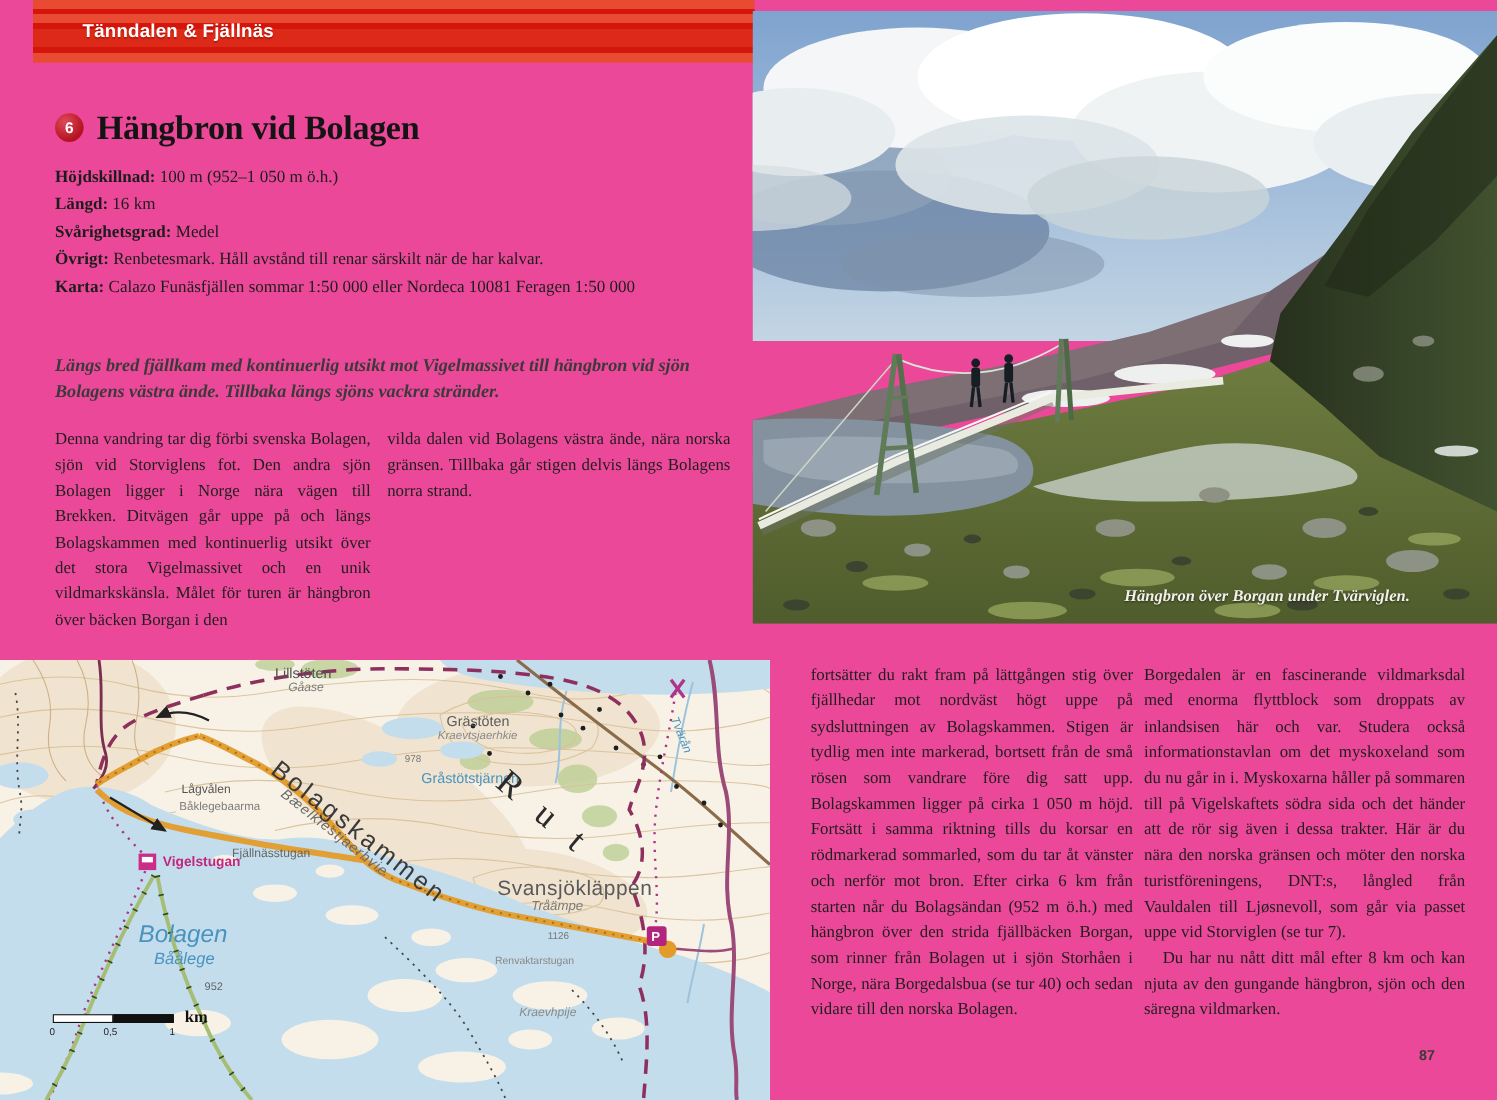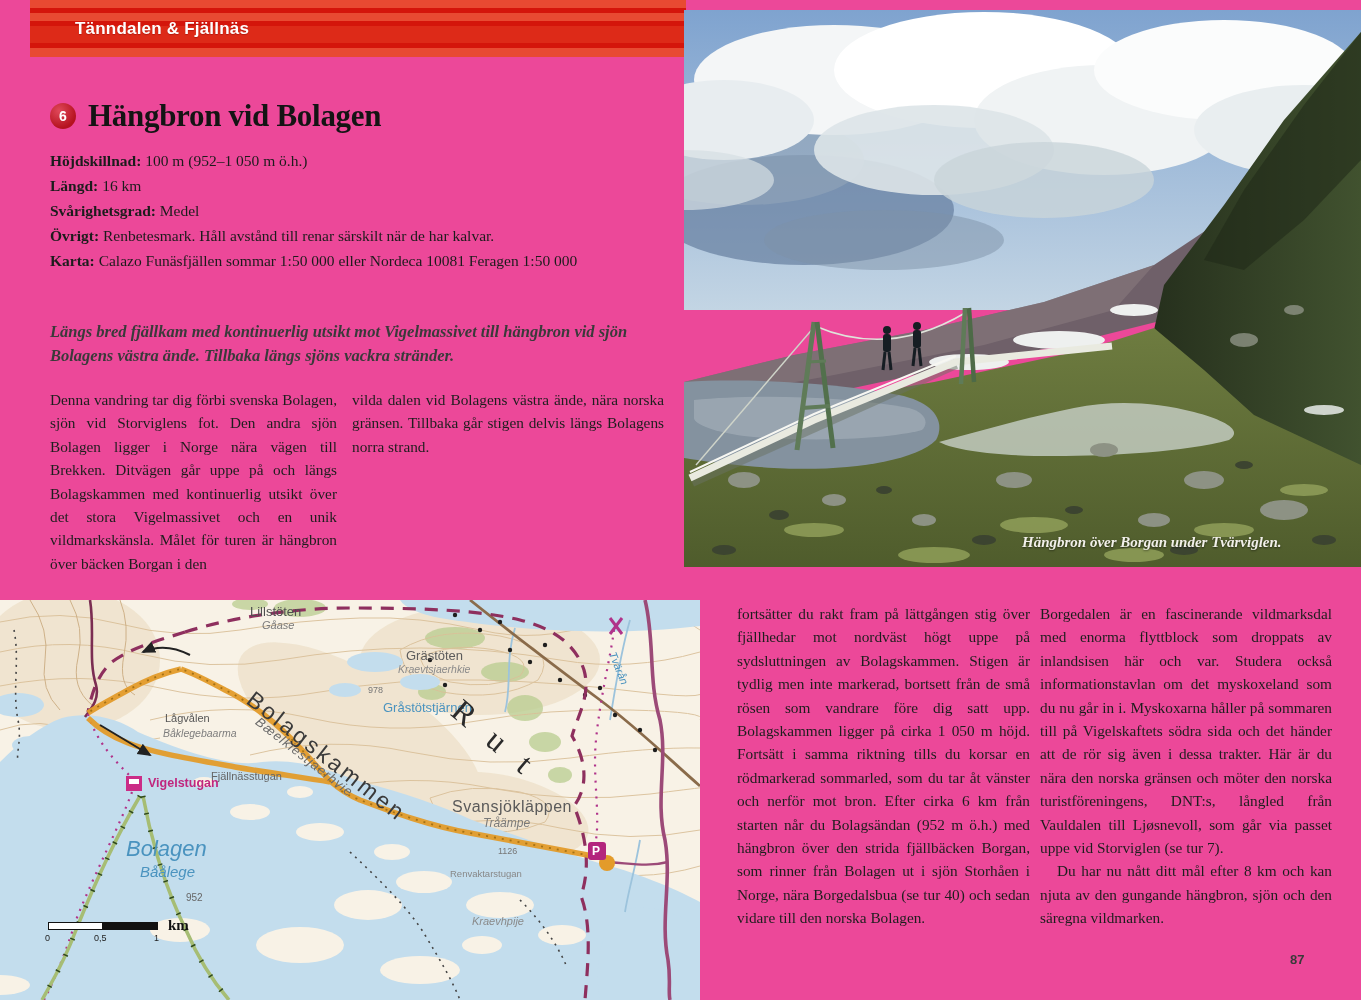--- a/index.html
+++ b/index.html
@@ -374,23 +374,23 @@
 
     <span class="mlabel" style="left:250px;top:4px;font-size:13px;color:#4f4f4f;">Lillstöten</span>
     <span class="mlabel" style="left:262px;top:19px;font-size:11px;font-style:italic;color:#7a7a7a;">Gåase</span>
     <span class="mlabel" style="left:406px;top:48px;font-size:13px;color:#5c5c5c;">Grästöten</span>
     <span class="mlabel" style="left:398px;top:63px;font-size:10.5px;font-style:italic;color:#8a8a8a;">Kraevtsjaerhkie</span>
     <span class="mlabel" style="left:368px;top:85px;font-size:9px;color:#777;">978</span>
     <span class="mlabel lk" style="left:383px;top:100px;font-size:13px;">Gråstötstjärnen</span>
     <span class="mlabel" style="left:258px;top:86px;font-size:23px;letter-spacing:3px;color:#3a3a3a;transform:rotate(38deg);transform-origin:left top;">Bolagskammen</span>
     <span class="mlabel" style="left:262px;top:114px;font-size:13px;font-style:italic;letter-spacing:1px;color:#6a6a6a;transform:rotate(38deg);transform-origin:left top;">Bæelkiestjaerhvie</span>
     <span class="mlabel" style="left:165px;top:112px;font-size:11px;color:#555;">Lågvålen</span>
-    <span class="mlabel" style="left:163px;top:127px;font-size:10.5px;font-style:italic;color:#7d7d7d;">Båklegebaarma</span>
+    <span class="mlabel" style="left:163px;top:127px;font-size:10.5px;color:#7d7d7d;">Båklegebaarma</span>
     <span class="mlabel" style="left:211px;top:170px;font-size:11px;color:#666;">Fjällnässtugan</span>
-    <span class="mlabel" style="left:452px;top:198px;font-size:16px;color:#5a5a5a;letter-spacing:.5px;">Svansjökläppen</span>
+    <span class="mlabel" style="left:452px;top:198px;font-size:19px;color:#5a5a5a;letter-spacing:.5px;">Svansjökläppen</span>
     <span class="mlabel" style="left:483px;top:216px;font-size:12px;font-style:italic;color:#7a7a7a;">Tråämpe</span>
     <span class="mlabel" style="left:498px;top:246px;font-size:9px;color:#777;">1126</span>
     <span class="mlabel" style="left:450px;top:268px;font-size:9.5px;color:#888;">Renvaktarstugan</span>
     <span class="mlabel" style="left:472px;top:315px;font-size:11px;font-style:italic;color:#8a8a8a;">Kraevhpije</span>
     <span class="mlabel mag" style="left:148px;top:176px;font-size:12.5px;">Vigelstugan</span>
     <span class="mlabel lk" style="left:126px;top:236px;font-size:22px;font-style:italic;">Bolagen</span>
     <span class="mlabel lk" style="left:140px;top:263px;font-size:15px;font-style:italic;">Båålege</span>
     <span class="mlabel" style="left:186px;top:292px;font-size:10px;color:#666;">952</span>
     <span class="mlabel lk" style="left:618px;top:50px;font-size:11px;font-style:italic;transform:rotate(68deg);transform-origin:left top;">Tvärån</span>
     <span class="mlabel" style="left:468px;top:92px;font-size:32px;letter-spacing:24px;color:#2b2b2b;font-family:'Liberation Serif',serif;transform:rotate(40deg);transform-origin:left top;">Rut</span>

